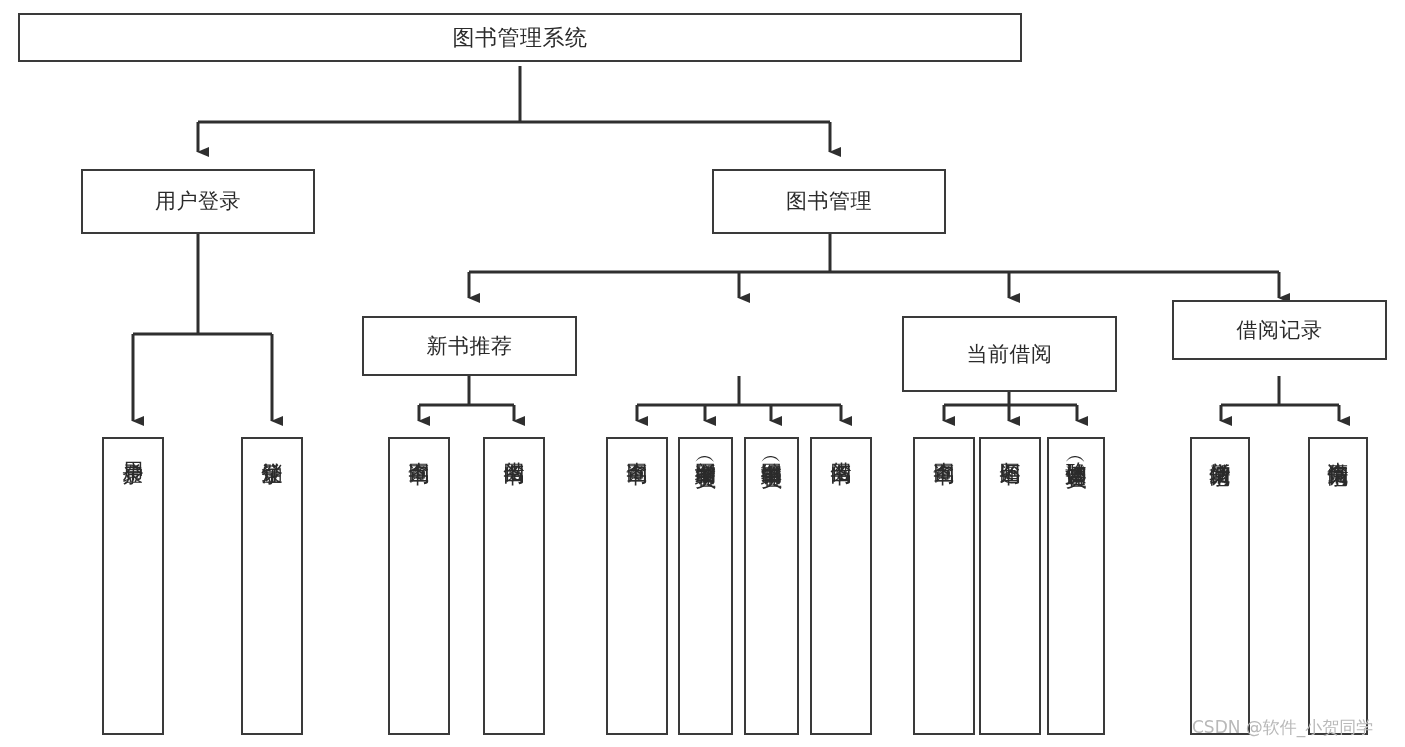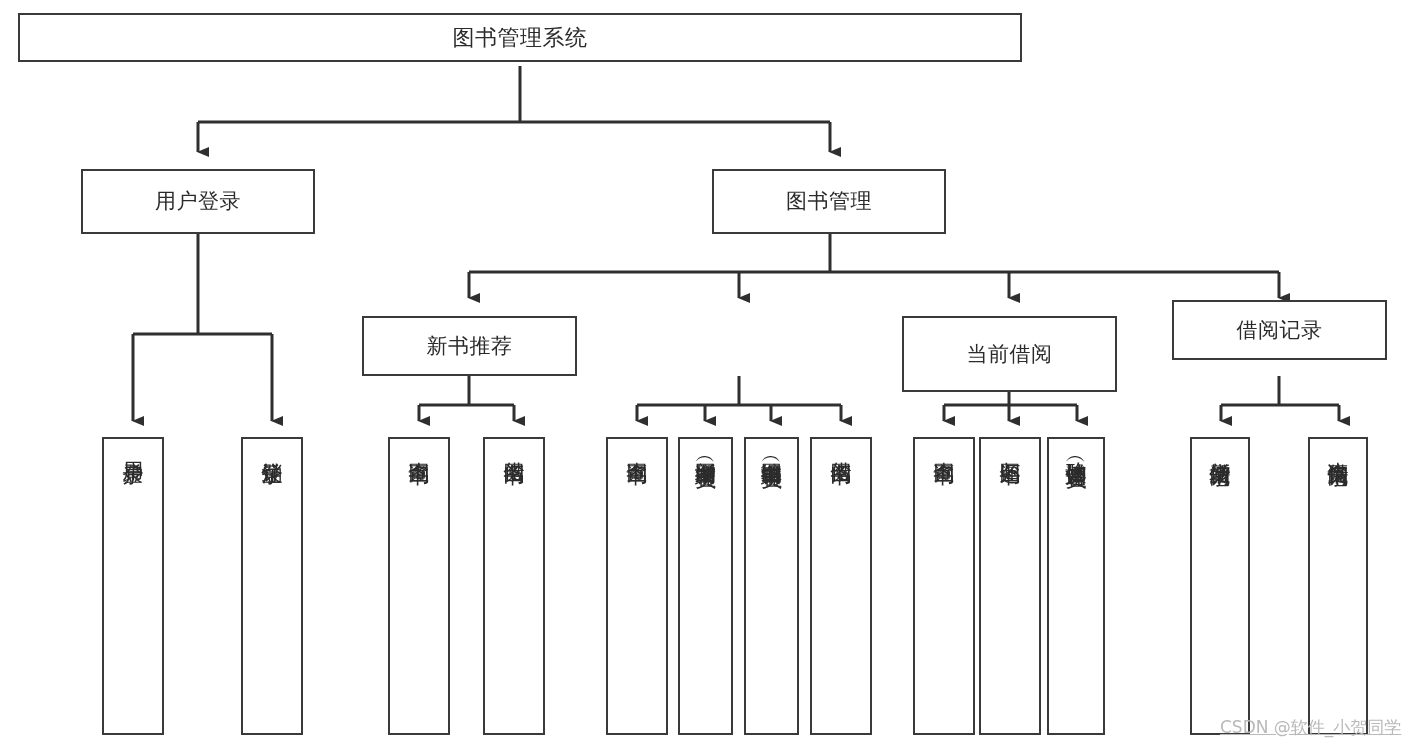--- a/index.html
+++ b/index.html
@@ -60,27 +60,26 @@
     font-size: 21px;
     line-height: 1.05;
     letter-spacing: 1px;
     max-height: 286px;
   }
   .v-node.tall .node-label {
     max-height: 290px;
   }
   #watermark {
     position: absolute;
-    left: 1220px;
+    left: 1192px;
     top: 716px;
     font-size: 17px;
     color: #b9b9b9;
     white-space: nowrap;
     font-family: "DejaVu Sans", "Liberation Sans", sans-serif;
-    text-decoration: underline;
   }
 </style>
 </head>
 <body>
 
 <div id="canvas">
 
   <svg id="wires" viewBox="0 0 1405 747" xmlns="http://www.w3.org/2000/svg">
     <defs>
       <marker id="arrow" viewBox="0 0 10 12" refX="5" refY="11" markerWidth="10" markerHeight="12" orient="auto-start-reverse" markerUnits="userSpaceOnUse">

